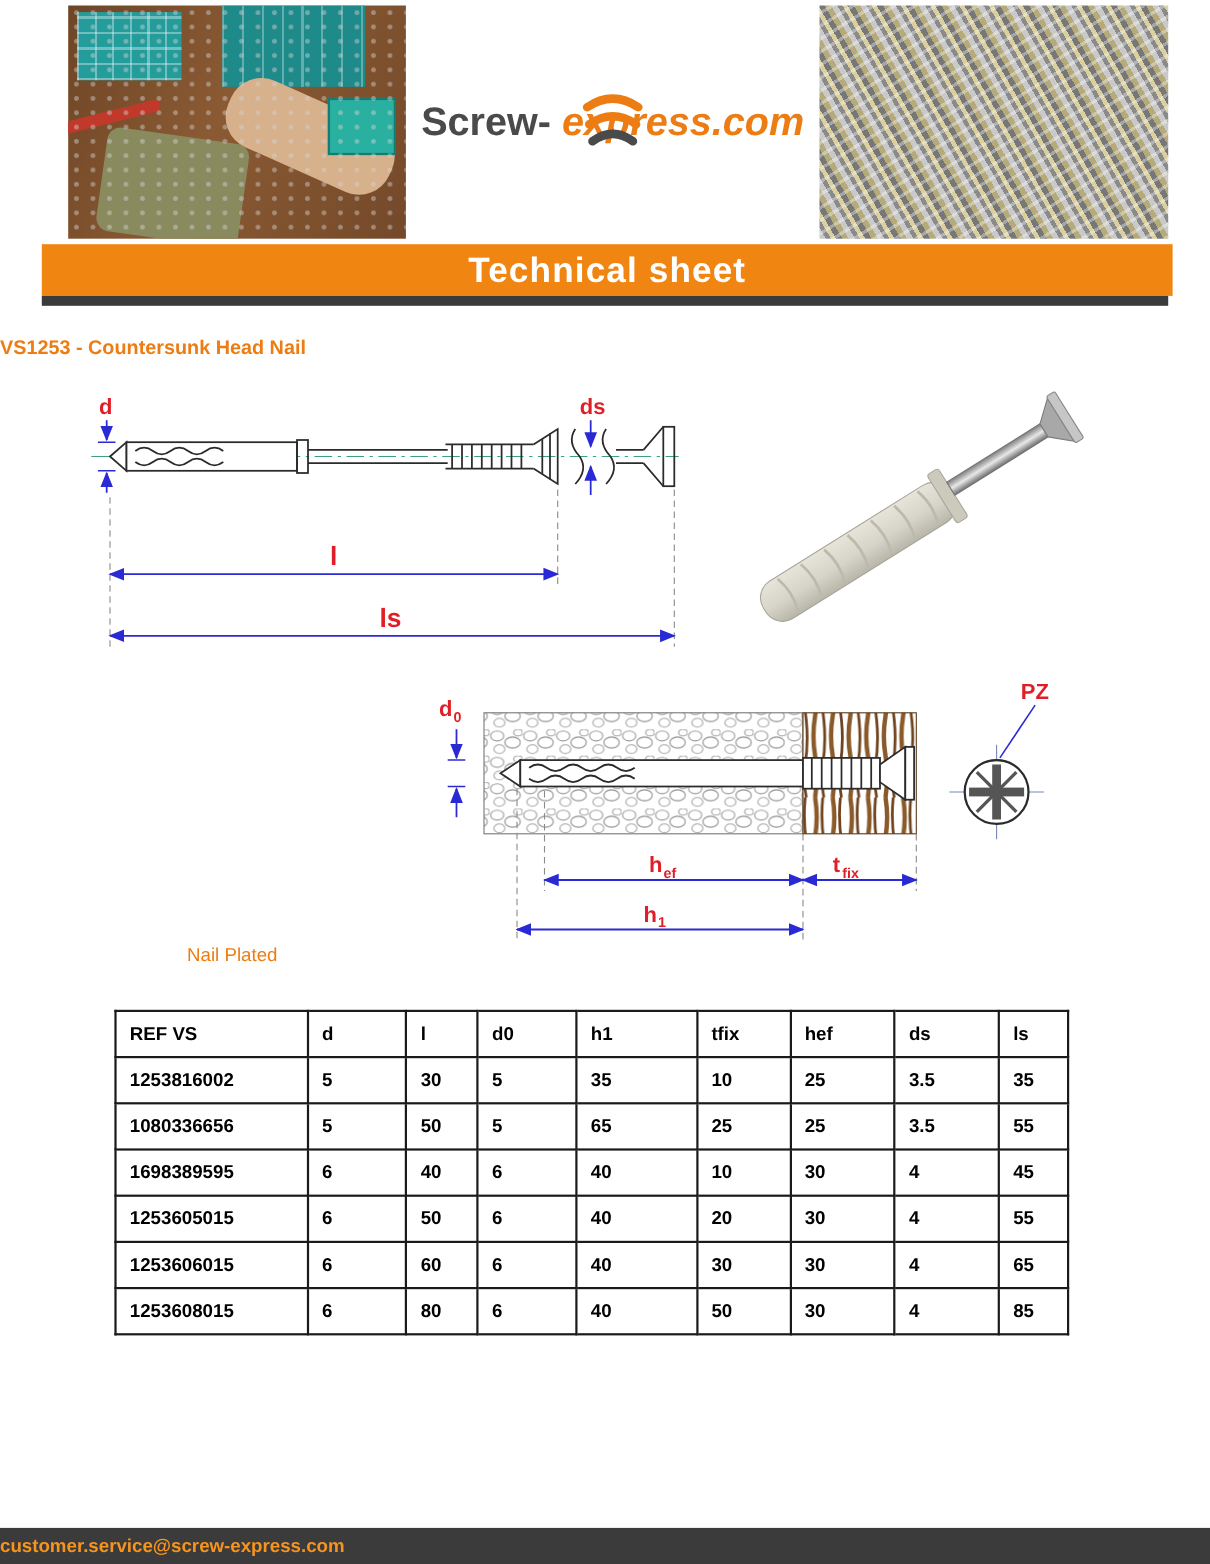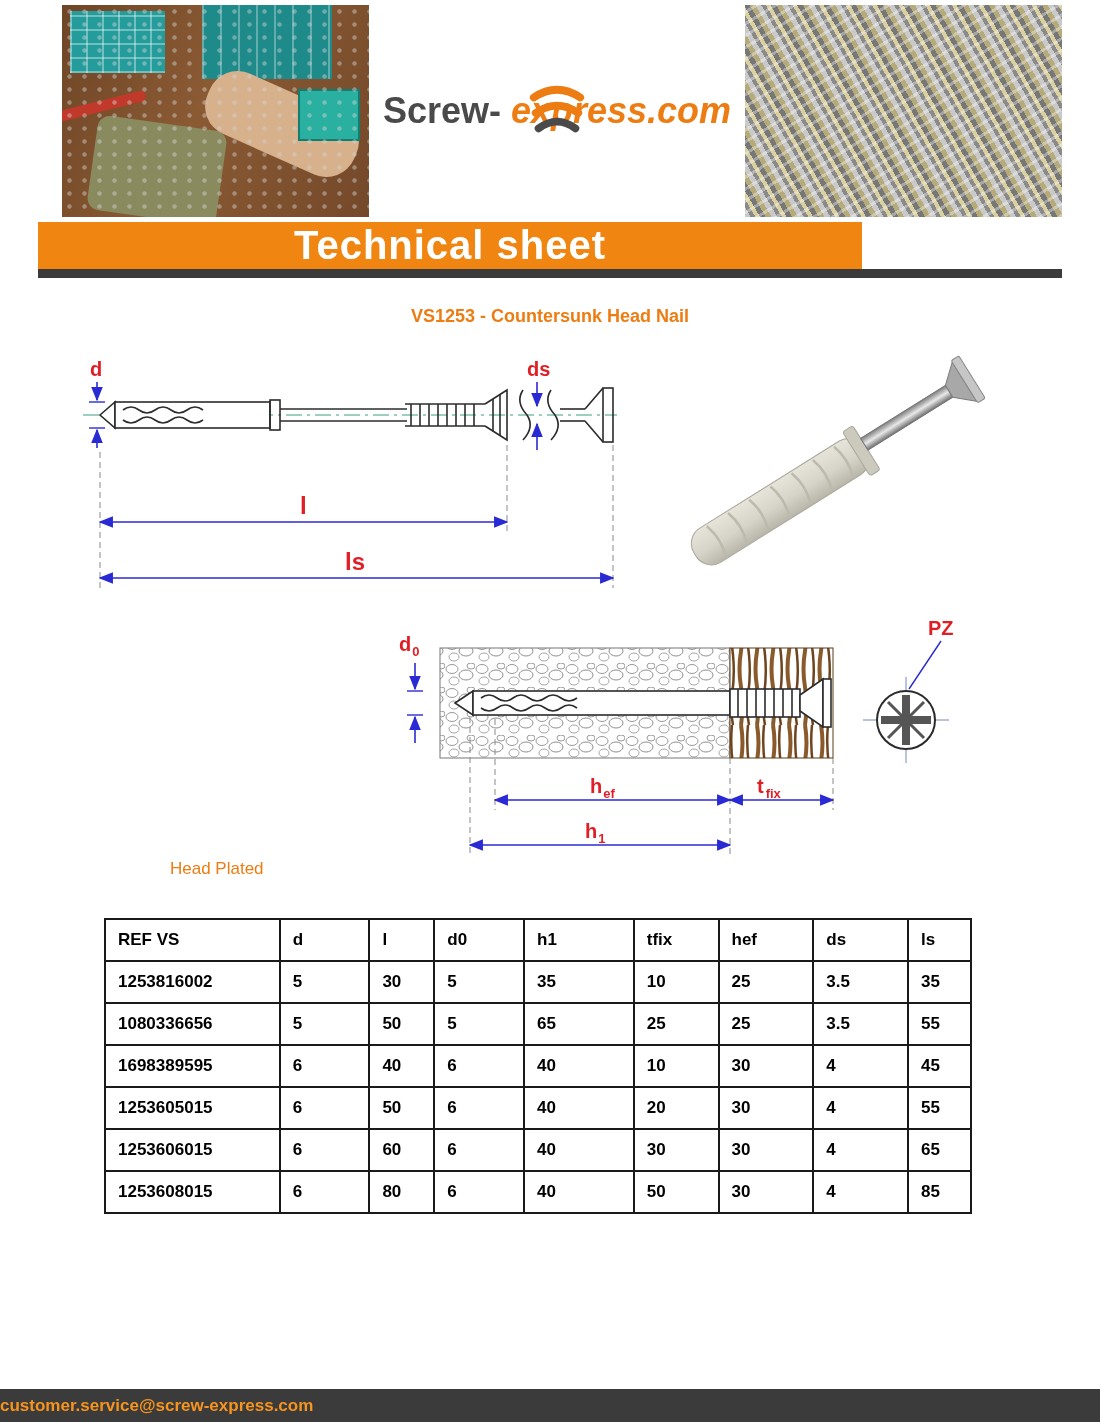--- a/index.html
+++ b/index.html
@@ -28,25 +28,25 @@
   .pl-sleeve{left:30px;top:118px;width:130px;height:95px;background:#8a8a5f;border-radius:12px;transform:rotate(8deg);}
   .pl-tool{left:-10px;top:96px;width:95px;height:11px;background:#c0392b;border-radius:5px;transform:rotate(-14deg);}
   .photo-right{width:317px;background:
      repeating-linear-gradient(60deg,#c9c9c9 0 5px,#8a8a8a 5px 9px,#d9cf9f 9px 13px,#777 13px 18px,#b5ab7a 18px 23px);}
   .photo-right::after{content:"";position:absolute;inset:0;
      background:repeating-linear-gradient(-32deg,rgba(255,255,255,.35) 0 3px,transparent 3px 10px);}
   .logo-wrap{flex:1;display:flex;align-items:center;justify-content:center;gap:10px;}
   .brand-prefix{font-size:36px;font-weight:bold;color:#4a4a4a;}
   .brand-suffix{font-size:36px;font-weight:bold;font-style:italic;color:var(--accent);}
 
-  .banner{position:absolute;top:222px;left:38px;width:824px;height:47px;background:var(--banner);
-     color:#fff;font-size:40px;font-weight:bold;text-align:center;line-height:47px;letter-spacing:1px;}
+  .banner{position:absolute;top:222px;left:38px;width:1028px;height:47px;background:var(--banner);
+     color:#fff;font-size:32px;font-weight:bold;text-align:center;line-height:47px;letter-spacing:1px;}
   .dark-strip{position:absolute;top:269px;left:38px;width:1024px;height:9px;background:var(--dark_bar);}
 
-  .product-title{position:absolute;top:306px;left:0;width:1100px;text-align:center;
+  .product-title{position:absolute;top:306px;left:0;width:1100px;text-align:left;
      color:var(--accent);font-size:18px;font-weight:600;}
 
   .diagrams{position:absolute;top:335px;left:0;width:1100px;height:550px;}
   svg{position:absolute;}
   svg text{font-family:"Liberation Sans",sans-serif;}
   .redlbl{fill:var(--dim_red);font-weight:bold;font-size:20px;}
   .redlbl-big{fill:var(--dim_red);font-weight:bold;font-size:24px;}
   .dimline{stroke:var(--dim_blue);stroke-width:1.6;fill:none;}
   .tick{stroke:var(--dim_blue);stroke-width:1.4;}
   .extline{stroke:#8a8a8a;stroke-width:1;stroke-dasharray:6 4;fill:none;}
@@ -251,21 +251,21 @@
       <line class="dimline" x1="345" y1="185" x2="448" y2="185" marker-start="url(#i-arr)" marker-end="url(#i-arr)"></line>
       <text class="redlbl" x="372" y="178"><tspan>t</tspan><tspan dx="2" dy="5" font-size="13">fix</tspan></text>
     </g>
     <g data-name="dimension-h1">
       <line class="extline" x1="85" y1="102" x2="85" y2="240"></line>
       <line class="dimline" x1="85" y1="230" x2="345" y2="230" marker-start="url(#i-arr)" marker-end="url(#i-arr)"></line>
       <text class="redlbl" x="200" y="223"><tspan>h</tspan><tspan dx="1" dy="5" font-size="13">1</tspan></text>
     </g>
   </svg>
 
-  <div class="finish-label" data-name="finish-label">Head Plated</div>
+  <div class="finish-label" data-name="finish-label">Nail Plated</div>
 </div>
 
 <div class="table-wrap" data-name="spec-table-wrap">
   <table data-name="spec-table">
     <colgroup>
       <col style="width:175px">
         <col style="width:90px">
         <col style="width:65px">
       <col style="width:90px">
         <col style="width:110px">

